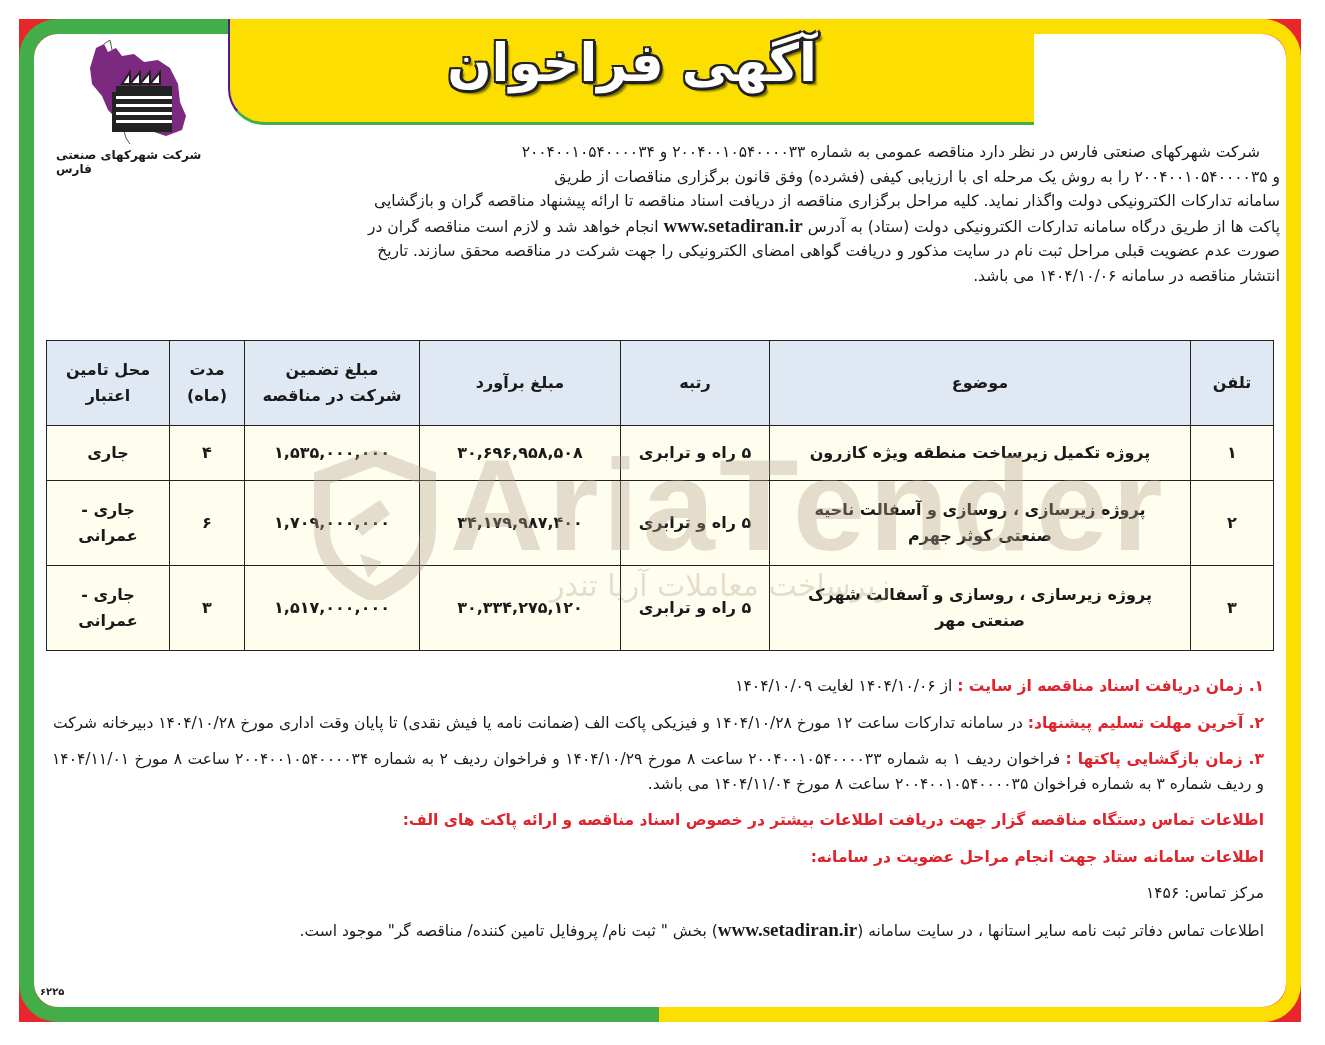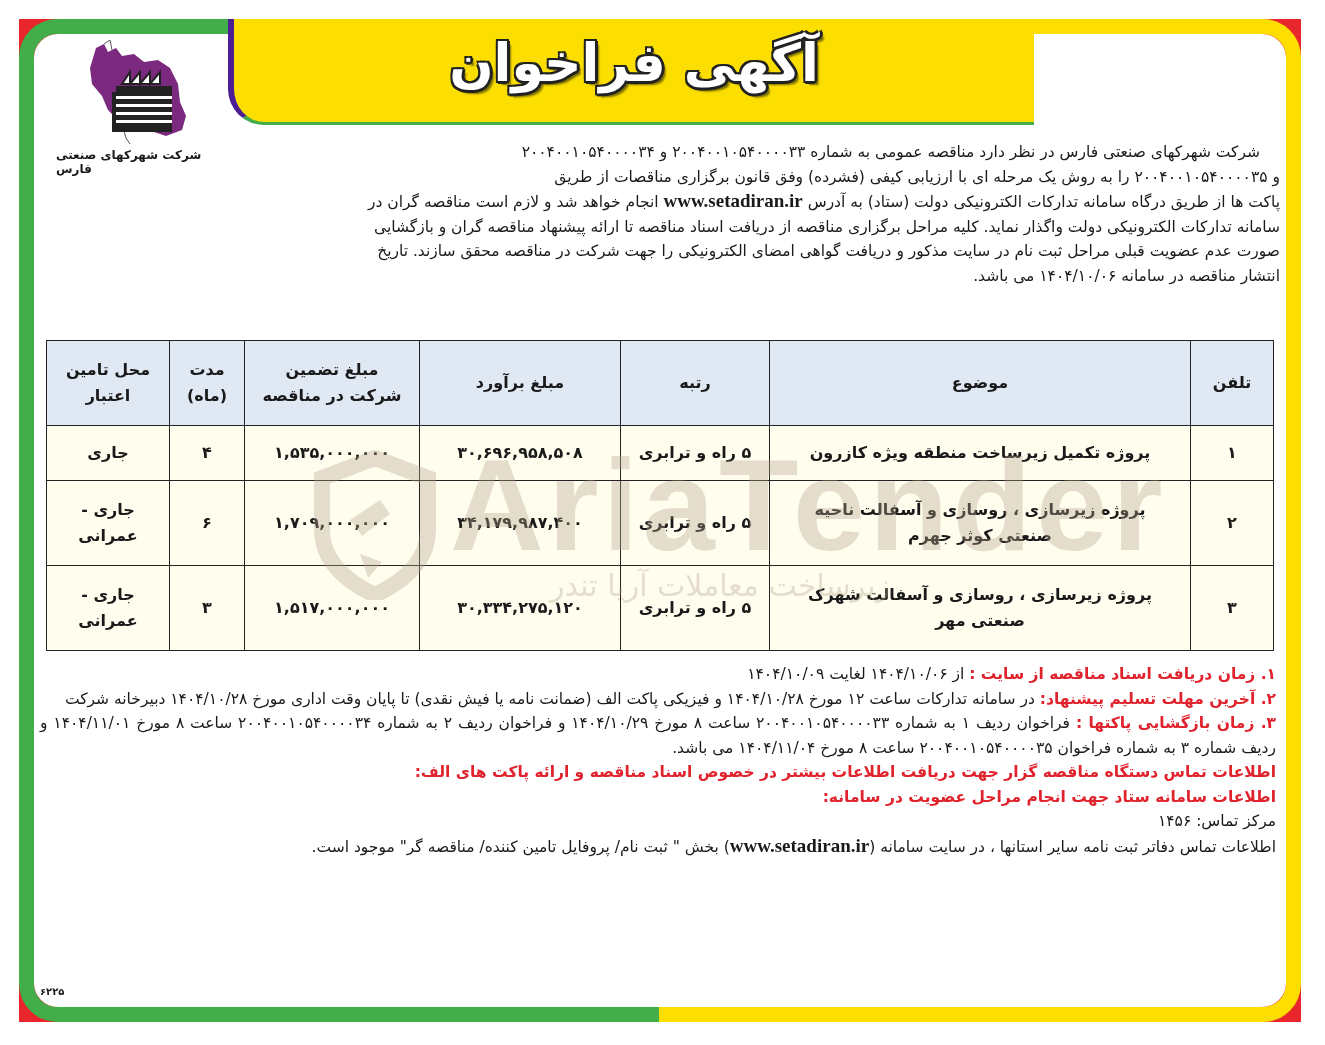--- a/index.html
+++ b/index.html
@@ -10,21 +10,21 @@
   .corner-red { position:absolute; width:40px; height:40px; background:#e8262b; }
   .corner-red.tl { left:0; top:0; }
   .corner-red.tr { right:0; top:0; }
   .corner-red.bl { left:0; bottom:0; }
   .corner-red.br { right:0; bottom:0; }
   .border-green { position:absolute; left:0; top:0; width:640px; height:100%; border:15px solid #43ad4a; border-right:none; border-radius:38px 0 0 38px; box-sizing:border-box; }
   .border-yellow { position:absolute; right:0; top:0; width:642px; height:100%; border:15px solid #fcdf00; border-left:none; border-radius:0 38px 38px 0; box-sizing:border-box; }
   .inner { position:absolute; left:15px; top:15px; right:15px; bottom:15px; background:#fff; border-radius:24px; }
 
   
-  .banner { position:absolute; left:228px; top:19px; width:806px; height:106px; background:#fcdf00; border-radius:0 0 0 36px; border-bottom:3px solid #43ad4a; border-left:6px solid #4c1d95; box-sizing:border-box; }
+  .banner { position:absolute; left:228px; top:19px; width:806px; height:106px; background:#fcdf00; border-radius:0 0 0 36px; border-bottom:3px solid #43ad4a; border-left:2px solid #4c1d95; box-sizing:border-box; }
   .banner-title { position:absolute; left:0; right:0; top:14px; text-align:center; font-family:"DejaVu Sans", sans-serif; font-weight:bold; font-size:52px; color:#fff; direction:rtl;
      text-shadow: -2px -2px 0 #222, 2px -2px 0 #222, -2px 2px 0 #222, 2px 2px 0 #222, 0 3px 0 #222, 3px 0 0 #222, 4px 4px 2px rgba(0,0,0,.5); letter-spacing:1px; }
 
   
   .logo { position:absolute; left:82px; top:40px; width:120px; height:105px; }
   .logo-caption { position:absolute; left:56px; top:148px; width:180px; text-align:left; font-weight:bold; font-size:12px; direction:rtl; }
 
   
   .intro { position:absolute; left:40px; top:140px; width:1240px; direction:rtl; text-align:justify; font-family:"DejaVu Sans", sans-serif; font-size:15.5px; line-height:24.5px; }
   .intro .url { font-family:"Liberation Serif", serif; font-weight:bold; font-size:19px; }
@@ -40,21 +40,21 @@
   .num { font-size:16px; letter-spacing:0.5px; }
 
   
   .watermark { position:absolute; left:310px; top:440px; width:720px; height:200px; z-index:3; pointer-events:none; opacity:0.35; }
   .wm-text { position:absolute; left:140px; top:-10px; font-family:"Liberation Sans", sans-serif; font-weight:bold; font-size:130px; color:#b5a48c; letter-spacing:4px; }
   .wm-sub { position:absolute; left:240px; top:128px; font-size:30px; color:#b5a48c; direction:rtl; letter-spacing:10px; }
   .wm-icon { position:absolute; left:0; top:10px; width:130px; height:150px; }
 
   
   .notes { position:absolute; left:40px; top:662px; width:1236px; direction:rtl; font-family:"DejaVu Sans", sans-serif; font-size:15.5px; line-height:24.5px; text-align:justify; }
-  .notes p { margin:0; }
+  .notes p { margin:12px; }
   .red { color:#e0232d; font-weight:bold; }
   .notes .url { font-family:"Liberation Serif", serif; font-weight:bold; font-size:19px; }
   .ad-id { font-weight:bold; font-size:22px; margin-top:4px !important; }
   .code { position:absolute; left:40px; top:986px; font-size:10px; font-weight:bold; }
 </style>
 </head>
 <body>
 
 <div class="frame">
   <div class="corner-red tl"></div>
@@ -82,26 +82,26 @@
     <rect x="34" y="64" width="56" height="3" fill="#fff"></rect>
     <rect x="34" y="72" width="56" height="3" fill="#fff"></rect>
     <rect x="34" y="80" width="56" height="3" fill="#fff"></rect>
   </svg>
 </div>
 <div class="logo-caption">شرکت شهرکهای صنعتی فارس</div>
 
 <div class="intro">
   <div class="intro-l1">شرکت شهرکهای صنعتی فارس در نظر دارد مناقصه عمومی به شماره ۲۰۰۴۰۰۱۰۵۴۰۰۰۰۳۳ و ۲۰۰۴۰۰۱۰۵۴۰۰۰۰۳۴</div>
   <div style="padding-left:280px;">و ۲۰۰۴۰۰۱۰۵۴۰۰۰۰۳۵ را به روش یک مرحله ای با ارزیابی کیفی (فشرده) وفق قانون برگزاری مناقصات از طریق</div>
+  <div>سامانه تدارکات الکترونیکی دولت واگذار نماید. کلیه مراحل برگزاری مناقصه از دریافت اسناد مناقصه تا ارائه پیشنهاد مناقصه گران و بازگشایی</div>
   <div>
     <span>پاکت ها از طریق درگاه سامانه تدارکات الکترونیکی دولت (ستاد) به آدرس</span>
     <span class="url">www.setadiran.ir</span>
     <span>انجام خواهد شد و لازم است مناقصه گران در</span>
   </div>
-  <div>سامانه تدارکات الکترونیکی دولت واگذار نماید. کلیه مراحل برگزاری مناقصه از دریافت اسناد مناقصه تا ارائه پیشنهاد مناقصه گران و بازگشایی</div>
   <div>صورت عدم عضویت قبلی مراحل ثبت نام در سایت مذکور و دریافت گواهی امضای الکترونیکی را جهت شرکت در مناقصه محقق سازند. تاریخ</div>
   <div>انتشار مناقصه در سامانه ۱۴۰۴/۱۰/۰۶ می باشد.</div>
 </div>
 
 <table class="tbl">
   <thead>
     <tr>
       <th style="width:80px">تلفن</th>
       <th style="width:418px">موضوع</th>
       <th style="width:146px">رتبه</th>

